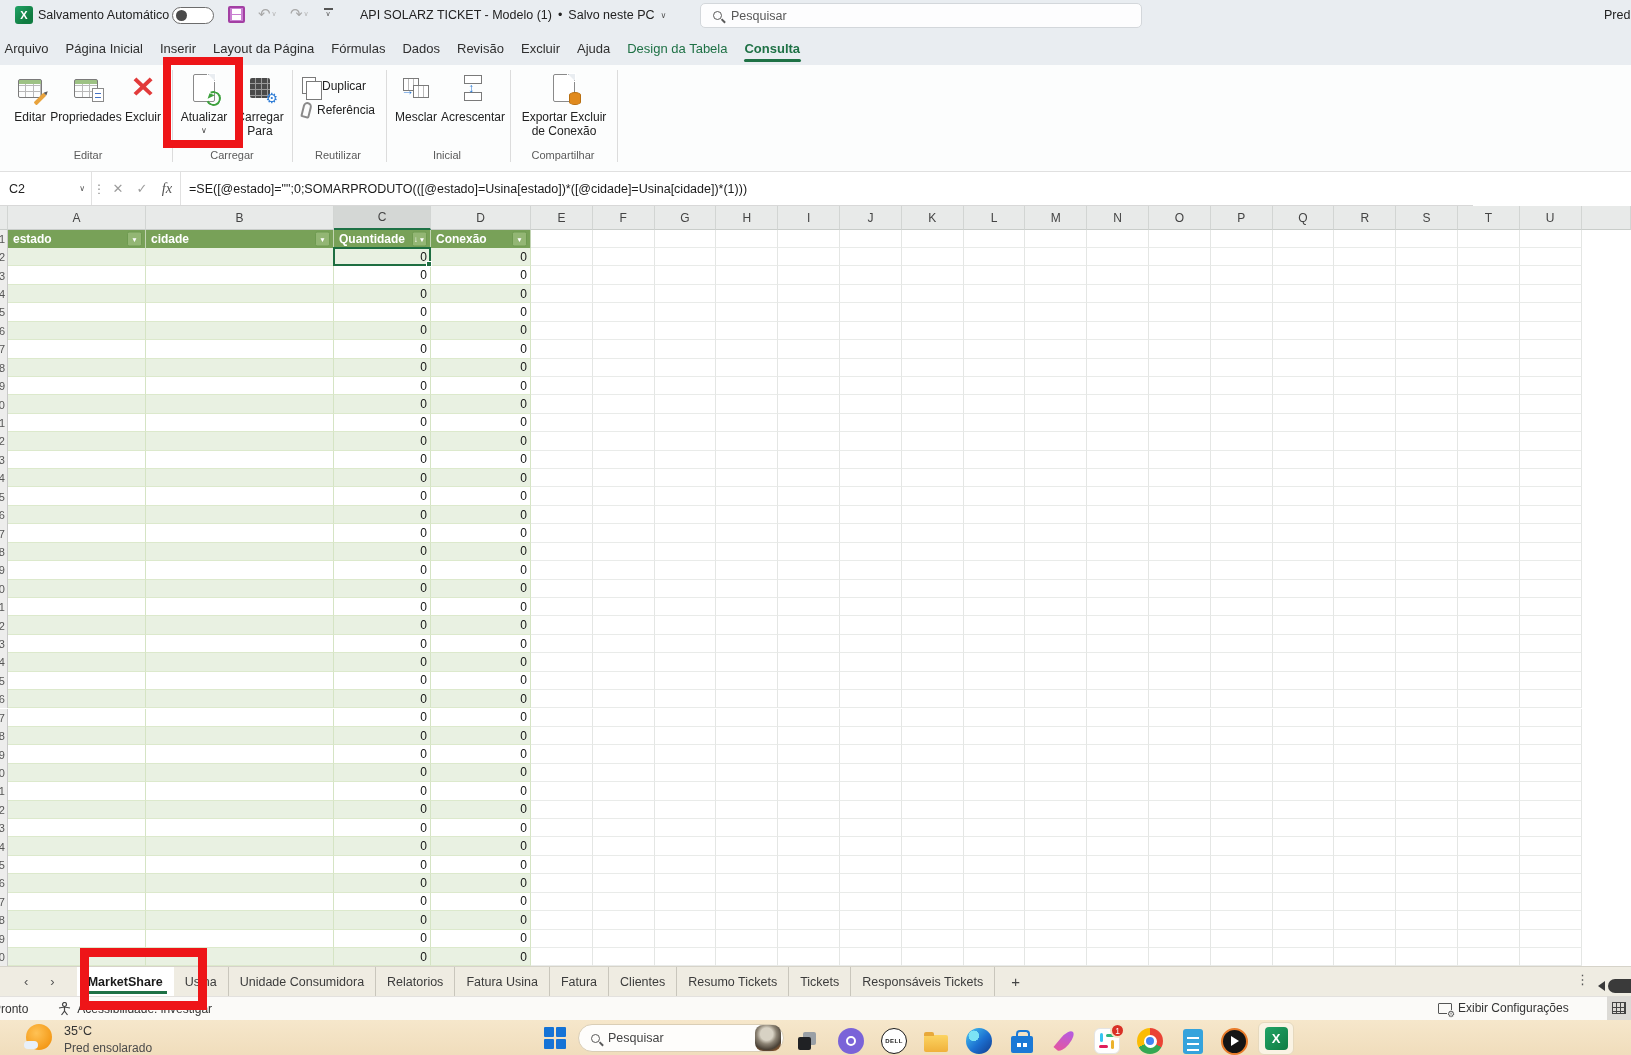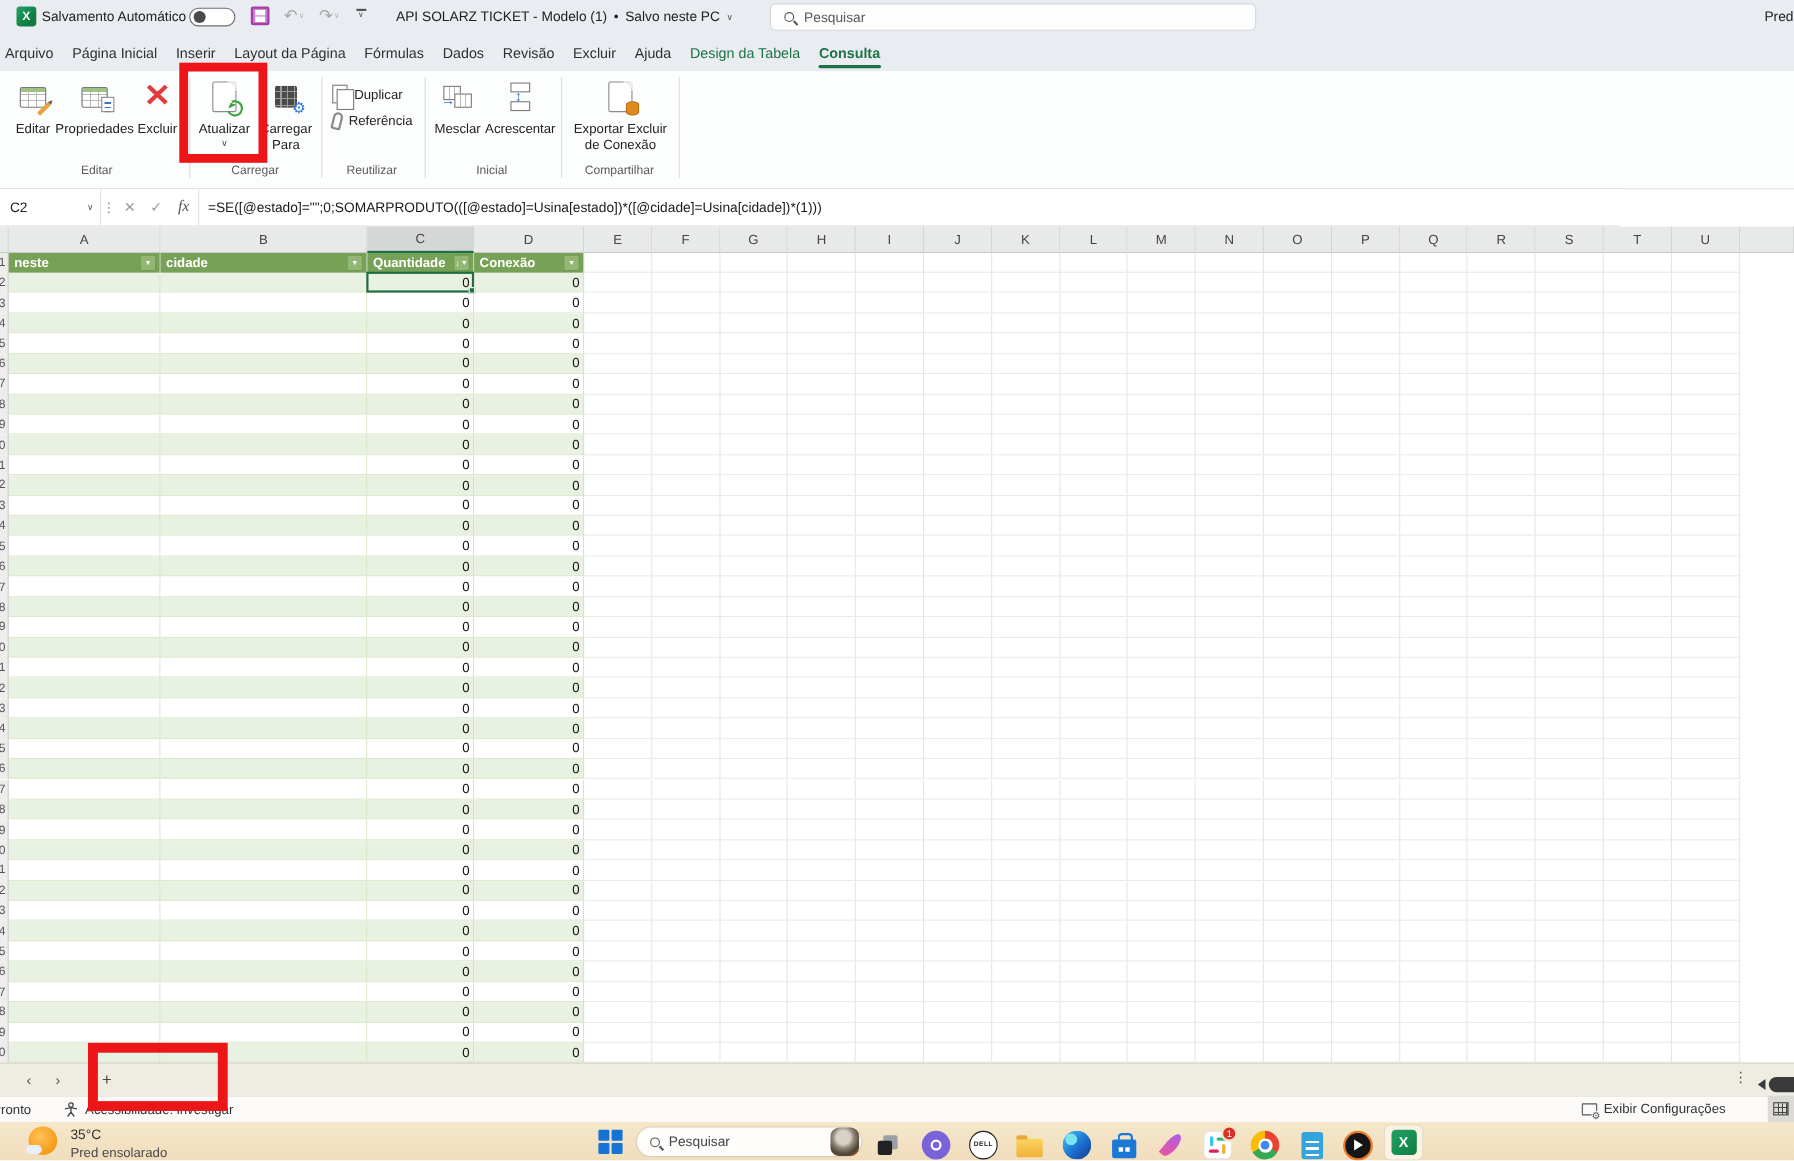--- a/index.html
+++ b/index.html
@@ -351,21 +351,21 @@
     <div class="colhead" style="left: 1272.6px; width: 61.8px;">Q</div>
     <div class="colhead" style="left: 1334.4px; width: 61.8px;">R</div>
     <div class="colhead" style="left: 1396.2px; width: 61.8px;">S</div>
     <div class="colhead" style="left: 1458px; width: 61.8px;">T</div>
     <div class="colhead" style="left: 1519.8px; width: 61.8px;">U</div>
     <div class="colhead" style="left: 1581.6px; width: 49.4px;"></div>
     <div class="gut" style="top: 24px; height: 18px;">
       <span>1</span>
     </div>
     <div class="thead-cell" style="left: 8px; top: 24px; width: 138px; height: 18px;">
-      <span>neste</span>
+      <span>estado</span>
       <span class="fbtn">
         <span>▼</span>
       </span>
     </div>
     <div class="thead-cell" style="left: 146px; top: 24px; width: 188px; height: 18px;">
       <span>cidade</span>
       <span class="fbtn">
         <span>▼</span>
       </span>
     </div>
@@ -1338,20 +1338,32 @@
     <div id="sel-box" style="left: 333px; top: 41px; width: 98px; height: 19.42px;">
       <div class="handle"></div>
     </div>
   </div>
 
 <div id="tab-strip" class="abs">
   <div id="tab-nav">
     <span>‹</span>
     <span>›</span>
   </div>
+  <div id="sheet-tabs" style="display:flex;align-items:stretch;">
+      <div class="sheet-tab active">MarketShare</div>
+      <div class="sheet-tab">Usina</div>
+      <div class="sheet-tab">Unidade Consumidora</div>
+      <div class="sheet-tab">Relatorios</div>
+      <div class="sheet-tab">Fatura Usina</div>
+      <div class="sheet-tab">Fatura</div>
+      <div class="sheet-tab">Clientes</div>
+      <div class="sheet-tab">Resumo Tickets</div>
+      <div class="sheet-tab">Tickets</div>
+      <div class="sheet-tab">Responsáveis Tickets</div>
+    </div>
   <div id="tab-add">+</div>
 </div>
 <div id="tab-dots" class="abs">⋮</div>
 <div id="tab-scroll-tri" class="abs"></div>
 <div id="tab-scroll-pill" class="abs"></div>
 
 <div id="status-bar" class="abs">
   <span id="status-ready">Pronto</span>
   <svg id="acc-icon" width="13" height="14" viewBox="0 0 13 14">
     <circle cx="6.5" cy="2.5" r="2" fill="none" stroke="#444" stroke-width="1.2"></circle>

